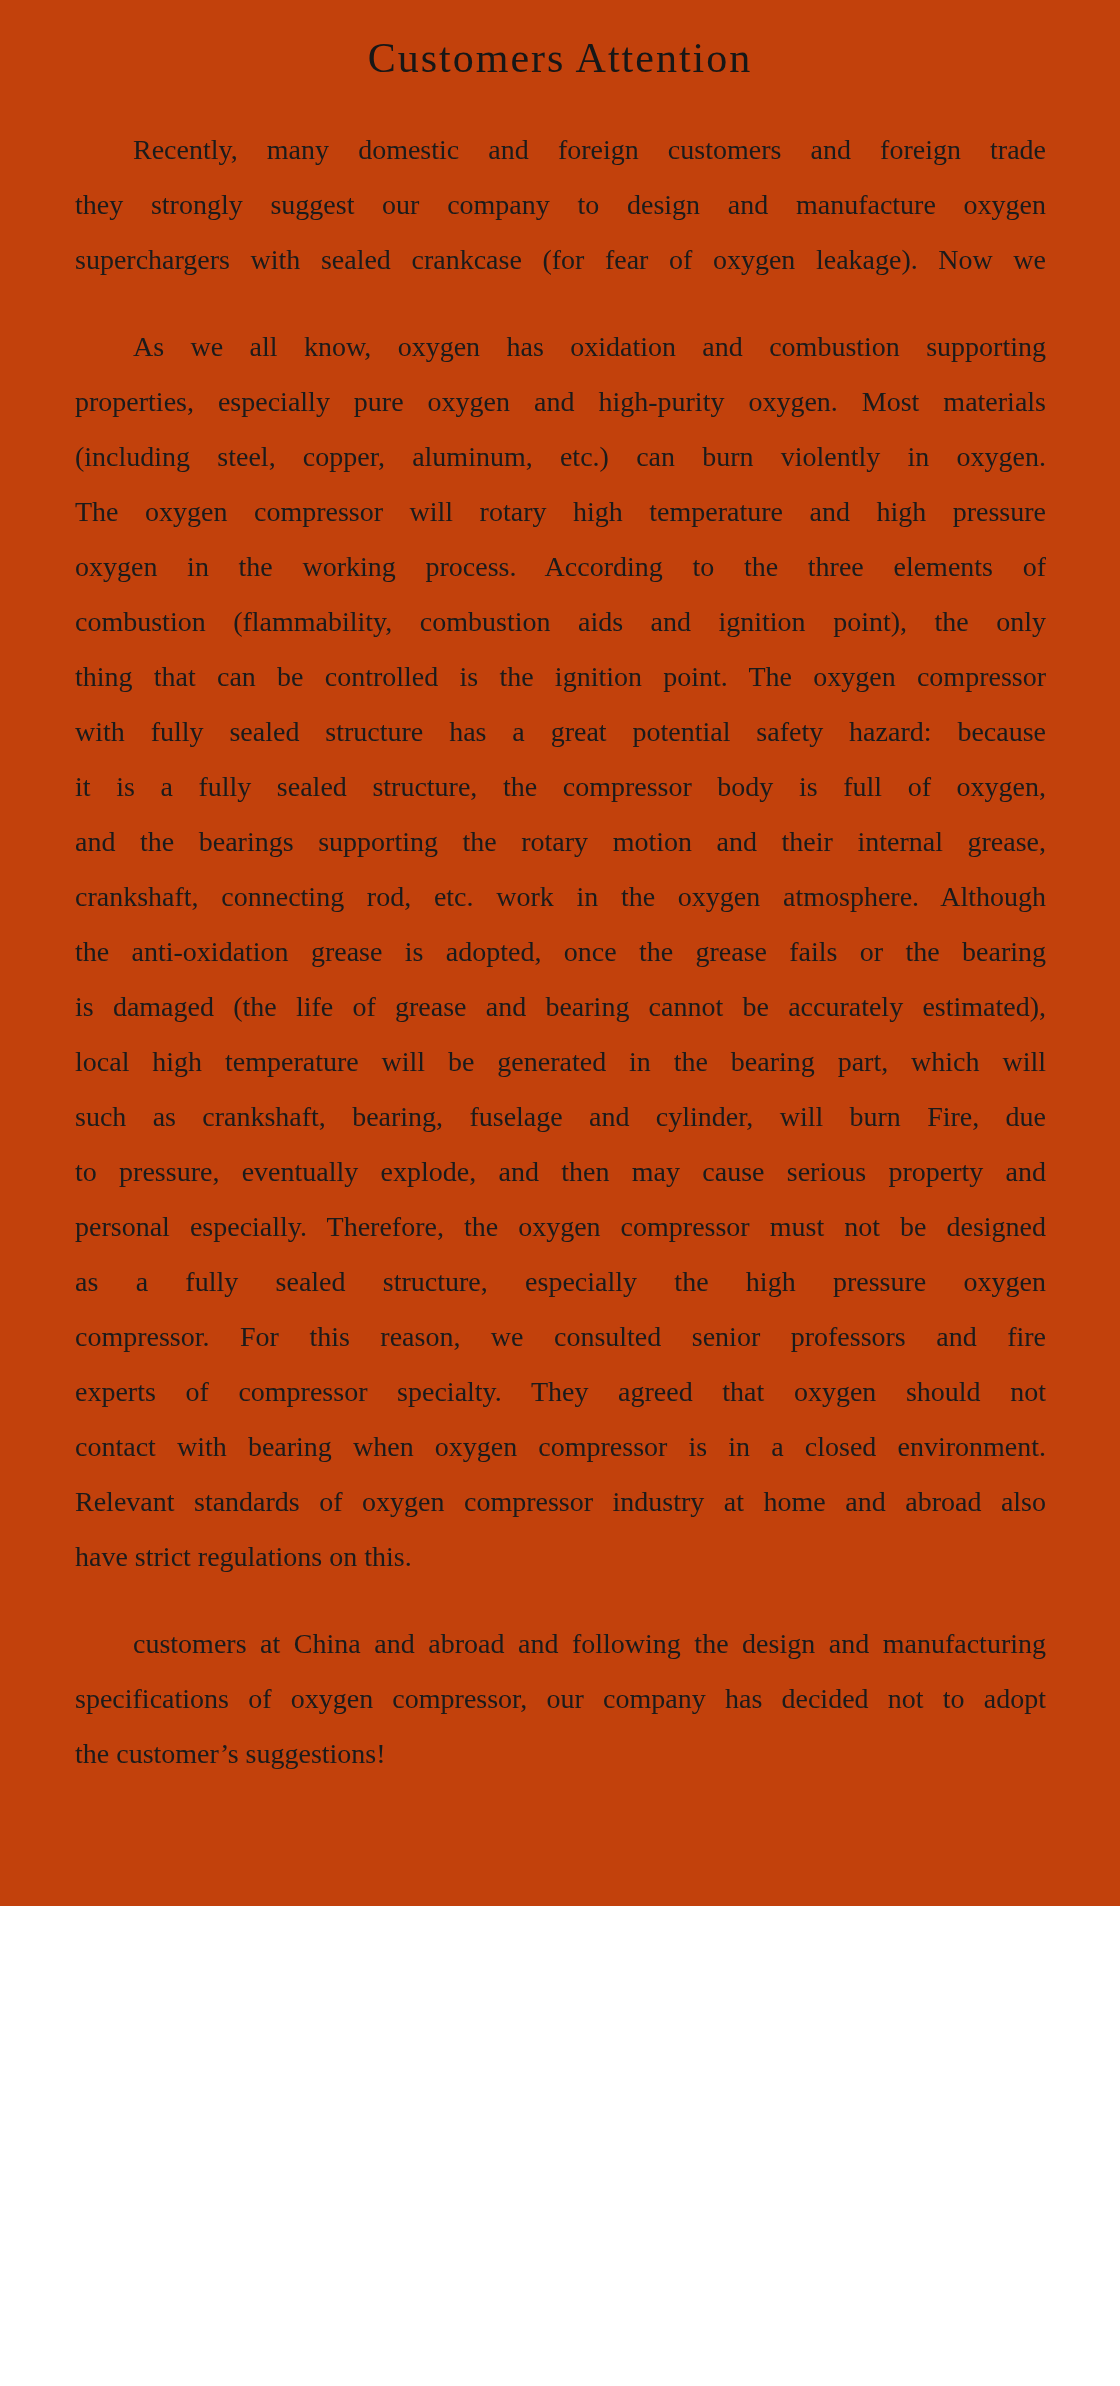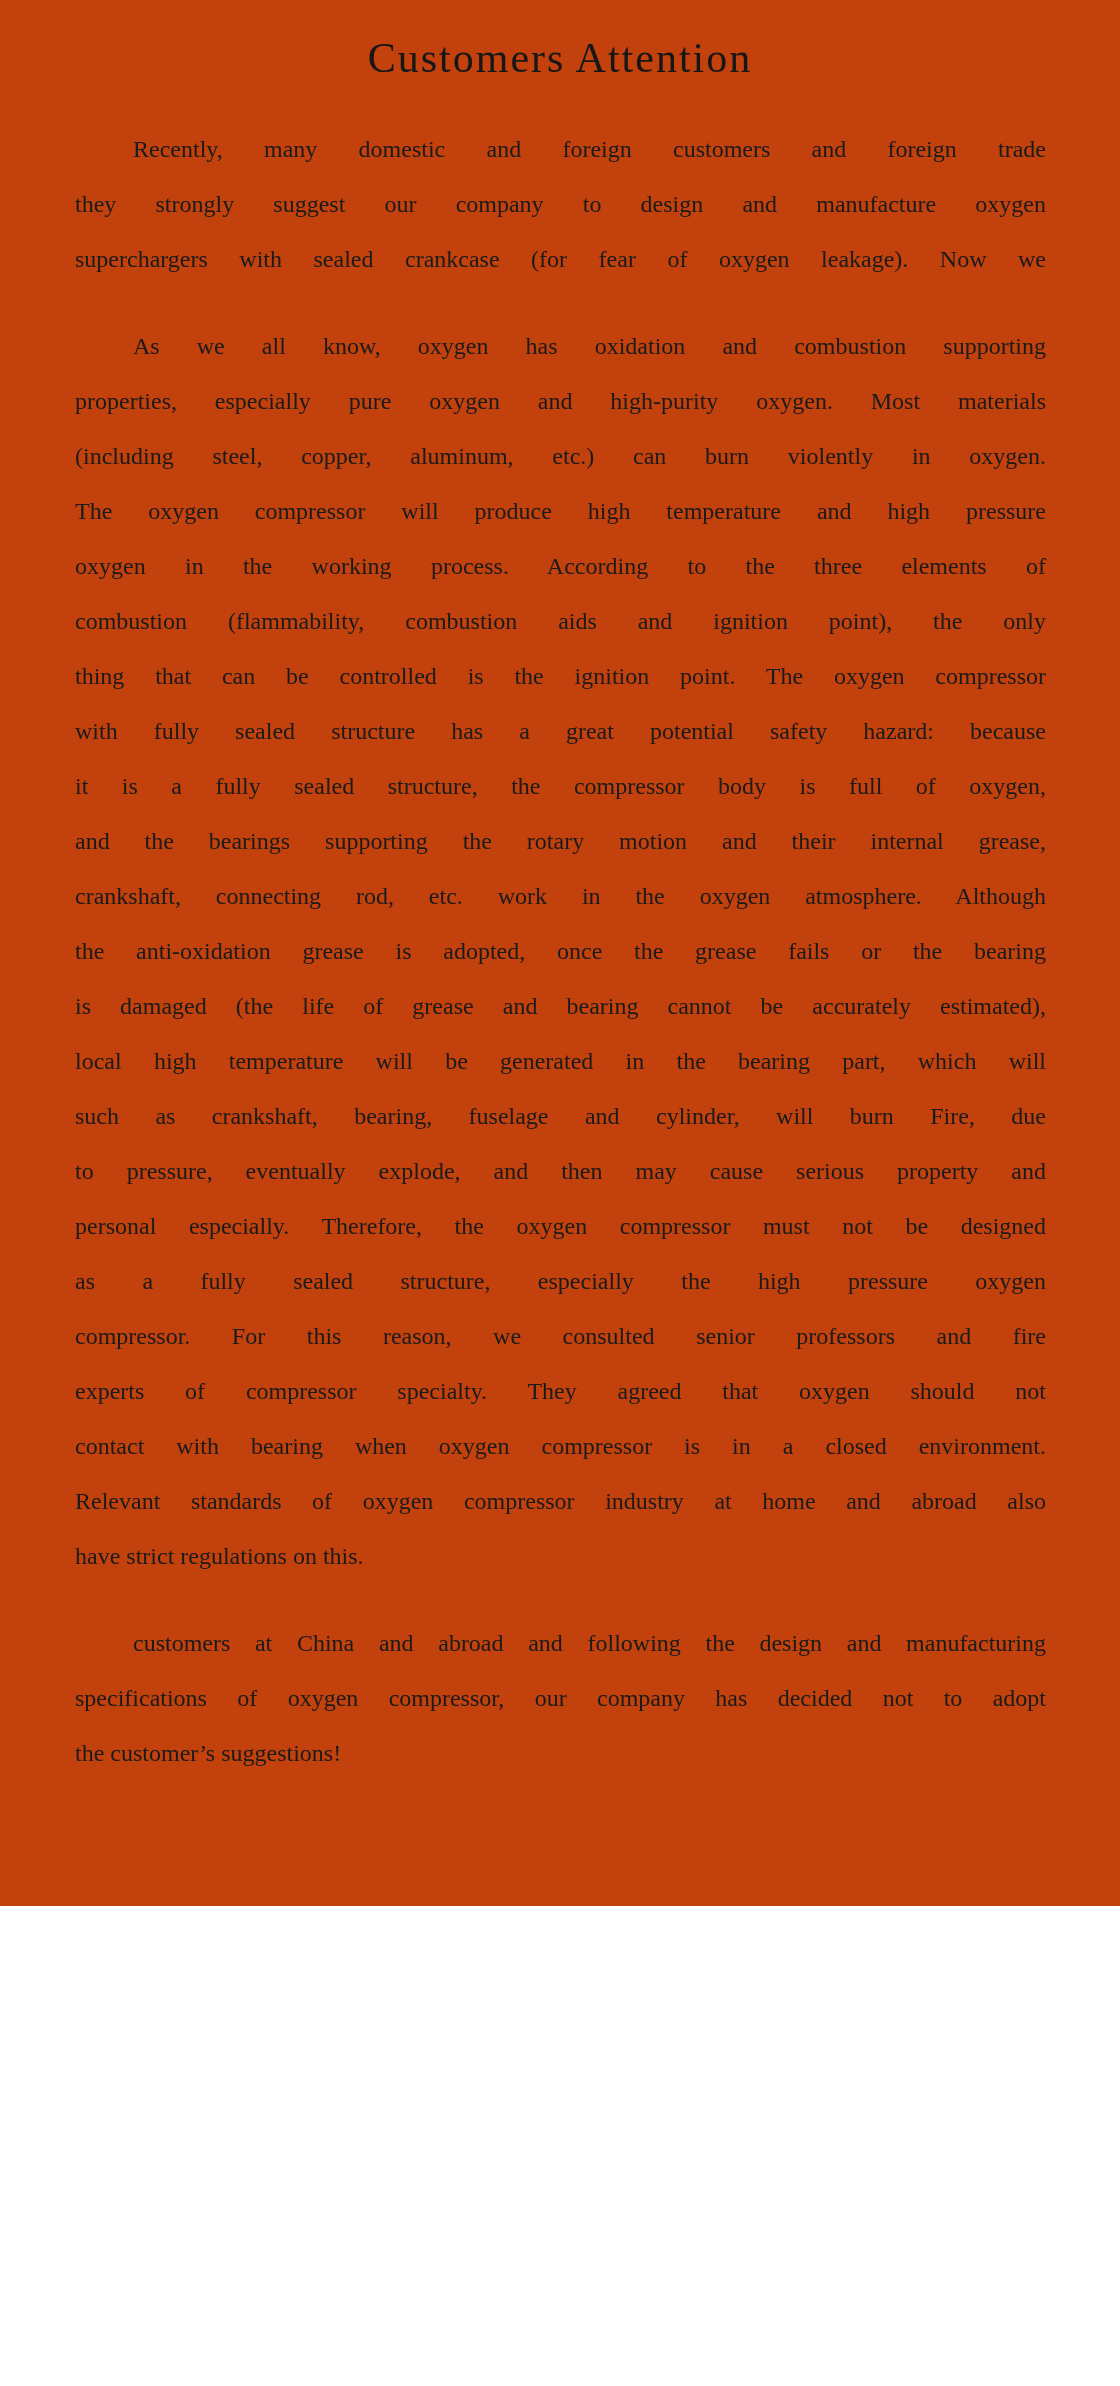--- a/index.html
+++ b/index.html
@@ -17,21 +17,21 @@
     font-size:42px;
     letter-spacing:2px;
     color:#171717;
   }
   .body-text {
     position:absolute; left:75px; top:122px; width:971px;
   }
   .para { margin:0 0 32px 0; }
   .para .line {
     height:55px; line-height:55px;
-    font-size:24px;
+    font-size:28px;
     text-align:justify;
     text-align-last:justify;
     overflow:hidden;
     white-space:nowrap;
   }
   .para .line.last { text-align-last:left; }
   .para .line:first-child { text-indent:58px; }
   .signature {
     position:absolute; left:364px; top:2082px;
     font-size:30px; letter-spacing:0.5px; color:#1b1b1b;
@@ -72,21 +72,21 @@
   <div class="body-text">
       <div class="para">
         <div class="line">Recently, many domestic and foreign customers and foreign trade</div>
         <div class="line">they strongly suggest our company to design and manufacture oxygen</div>
         <div class="line">superchargers with sealed crankcase (for fear of oxygen leakage). Now we</div>
       </div>
       <div class="para">
         <div class="line">As we all know, oxygen has oxidation and combustion supporting</div>
         <div class="line">properties, especially pure oxygen and high-purity oxygen. Most materials</div>
         <div class="line">(including steel, copper, aluminum, etc.) can burn violently in oxygen.</div>
-        <div class="line">The oxygen compressor will produce high temperature and high pressure</div>
+        <div class="line">The oxygen compressor will rotary high temperature and high pressure</div>
         <div class="line">oxygen in the working process. According to the three elements of</div>
         <div class="line">combustion (flammability, combustion aids and ignition point), the only</div>
         <div class="line">thing that can be controlled is the ignition point. The oxygen compressor</div>
         <div class="line">with fully sealed structure has a great potential safety hazard: because</div>
         <div class="line">it is a fully sealed structure, the compressor body is full of oxygen,</div>
         <div class="line">and the bearings supporting the rotary motion and their internal grease,</div>
         <div class="line">crankshaft, connecting rod, etc. work in the oxygen atmosphere. Although</div>
         <div class="line">the anti-oxidation grease is adopted, once the grease fails or the bearing</div>
         <div class="line">is damaged (the life of grease and bearing cannot be accurately estimated),</div>
         <div class="line">local high temperature will be generated in the bearing part, which will</div>

